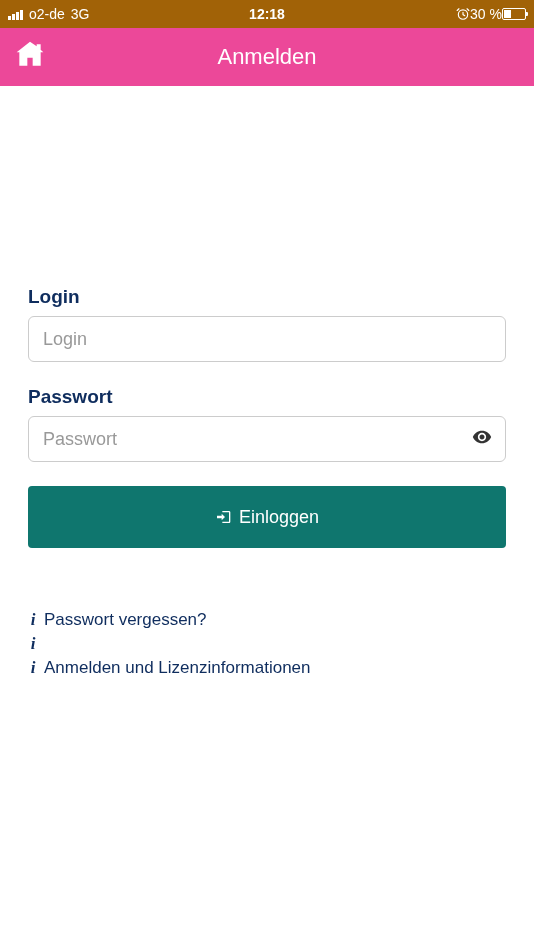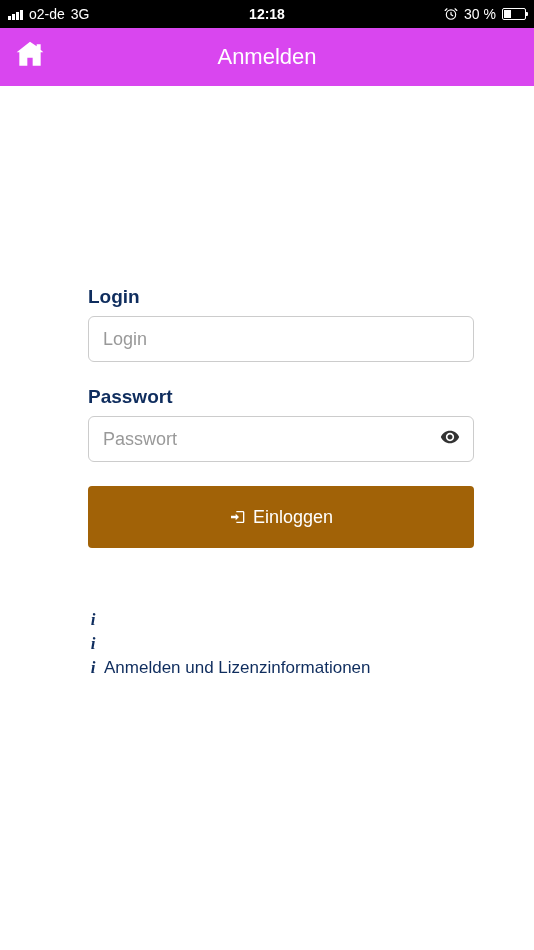--- a/index.html
+++ b/index.html
@@ -8,21 +8,21 @@
       box-sizing: border-box;
     }
     body {
       font-family: -apple-system, BlinkMacSystemFont, "Segoe UI", Helvetica, Arial, sans-serif;
       background: #fff;
       width: 534px;
       height: 950px;
       overflow: hidden;
     }
     .status-bar {
-      background: #000000;
+      background: #a16207;
       color: #fff;
       height: 28px;
       display: flex;
       align-items: center;
       justify-content: space-between;
       padding: 0 8px;
       font-size: 14px;
       font-weight: 500;
     }
     .status-left {
@@ -47,21 +47,20 @@
     .signal-bars span:nth-child(4){height:10px}
     .status-center {
       position: absolute;
       left: 50%;
       transform: translateX(-50%);
       font-weight: 700;
     }
     .status-right {
       display: flex;
       align-items: center;
-      gap: 6px;
     }
     .battery {
       width: 24px;
       height: 12px;
       border: 1px solid #fff;
       border-radius: 2px;
       position: relative;
       display: flex;
       align-items: center;
     }
@@ -75,43 +74,42 @@
       background: #fff;
       border-radius: 0 1px 1px 0;
     }
     .battery-fill {
       background: #fff;
       height: 8px;
       margin-left: 1px;
       width: 30%;
     }
     .header {
-      background: #d946ef;
+      background: #ec4899;
       height: 58px;
       display: flex;
       align-items: center;
       position: relative;
       padding: 0 14px;
     }
     .home-icon {
       color: #fff;
       cursor: pointer;
     }
     .header-title {
       position: absolute;
       left: 50%;
       transform: translateX(-50%);
       color: #fff;
       font-size: 22px;
       font-weight: 400;
     }
     .content {
-      padding: 0 60px;
+      padding: 0 28px;
       padding-top: 200px;
-      margin-left: 28px;
     }
     .form-label {
       color: #0f2d5e;
       font-size: 19px;
       font-weight: 700;
       margin-bottom: 8px;
       display: block;
     }
     .input-wrapper {
       position: relative;
@@ -133,21 +131,21 @@
       position: absolute;
       right: 14px;
       top: 50%;
       transform: translateY(-50%);
       cursor: pointer;
       color: #333;
     }
     .login-button {
       width: 100%;
       height: 62px;
-      background: #a16207;
+      background: #0f766e;
       border: none;
       border-radius: 4px;
       color: #fff;
       font-size: 18px;
       cursor: pointer;
       display: flex;
       align-items: center;
       justify-content: center;
       gap: 8px;
       margin-top: 8px;
@@ -228,20 +226,21 @@
   <button class="login-button">
     <svg width="16" height="16" viewBox="0 0 24 24" fill="#fff">
       <path d="M10 17l5-5-5-5v3H3v4h7v3zm11-14H11v2h10v14H11v2h10c1.1 0 2-.9 2-2V5c0-1.1-.9-2-2-2z"></path>
     </svg>
     <span>Einloggen</span>
   </button>
 
   <div class="links">
     <div class="link-item">
       <span class="info-icon">i</span>
+      <span>Passwort vergessen?</span>
     </div>
     <div class="link-item">
       <span class="info-icon">i</span>
     </div>
     <div class="link-item">
       <span class="info-icon">i</span>
       <span>Anmelden und Lizenzinformationen</span>
     </div>
   </div>
 </div>

